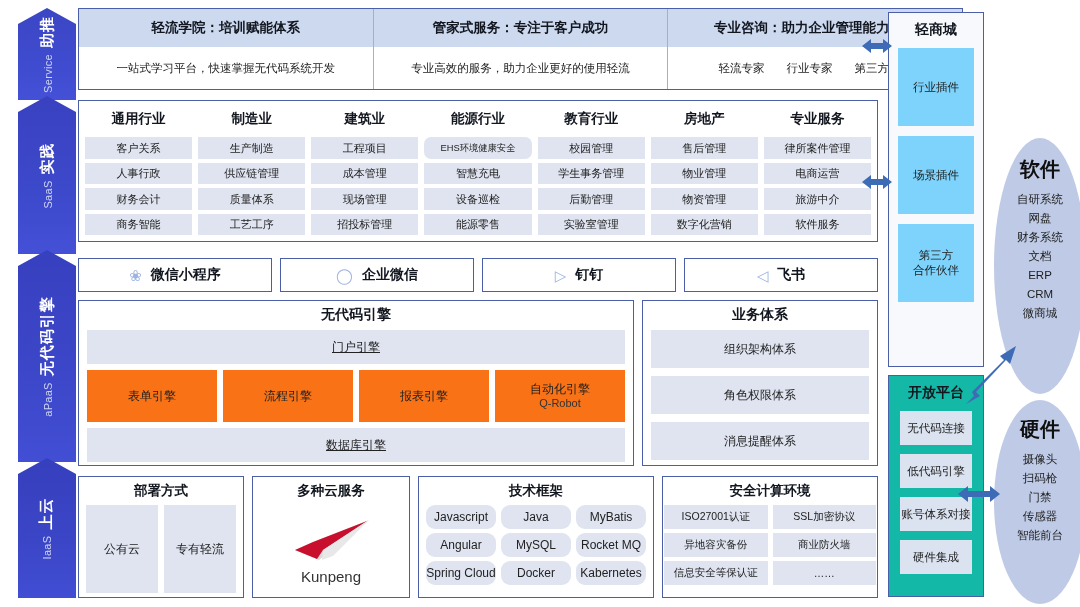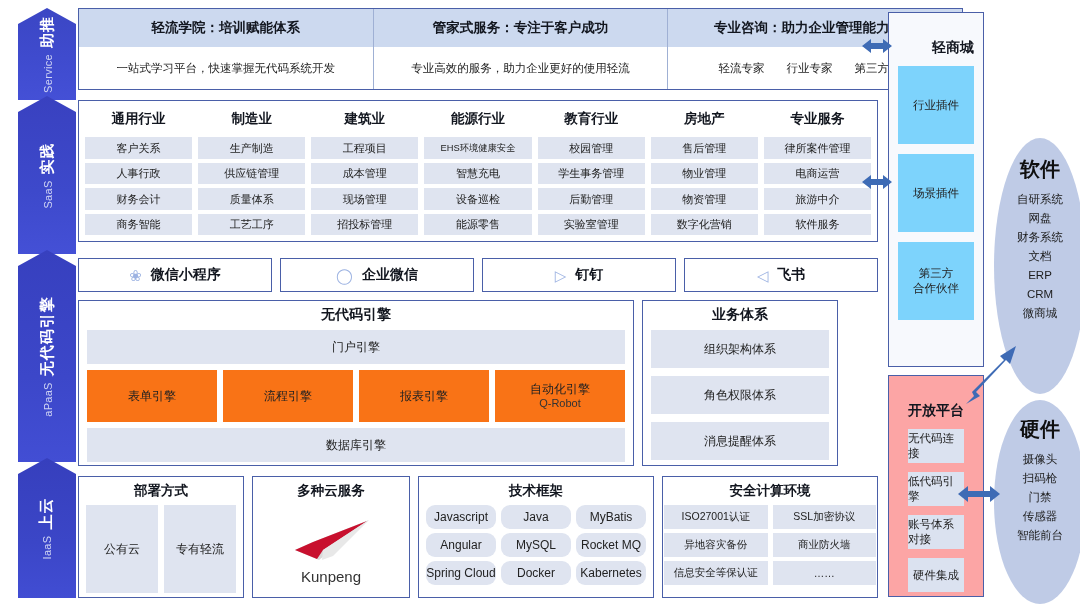--- a/index.html
+++ b/index.html
@@ -57,38 +57,38 @@
 
   
   #saas-panel { left:0; top:92px; width:800px; height:142px; padding:6px 6px; }
   .ind-grid { display:grid; grid-template-columns:repeat(7,1fr); gap:6px; height:100%; }
   .ind-col { display:flex; flex-direction:column; gap:4px; }
   .ind-head { text-align:center; font-weight:bold; font-size:13.5px; color:#12161f; padding:3px 0 5px; }
   .ind-cell {
     background:#dfe4f0; flex:1; display:flex; align-items:center; justify-content:center;
     font-size:11px; color:#222; text-align:center; line-height:1.1;
   }
-  .ind-cell.small { font-size:9.3px; }
+  .ind-cell.small { font-size:9.3px;border-radius:7px; }
 
   
   #plat-row { position:absolute; left:0; top:250px; width:800px; height:34px; display:flex; gap:8px; }
   .plat-btn {
     flex:1; border:1.5px solid #4a5fa8; background:#fff;
     display:flex; align-items:center; justify-content:center; gap:9px;
     font-size:14px; font-weight:bold; color:#12161f;
   }
   .plat-ico { color:#9db3e2; font-size:15px; line-height:1; }
 
   
   #nocode-panel { left:0; top:292px; width:556px; height:166px; padding:5px 8px 8px; }
-  #biz-panel { left:564px; top:292px; width:196px; height:166px; padding:5px 8px 8px; }
+  #biz-panel { left:564px; top:292px; width:236px; height:166px; padding:5px 8px 8px; }
   .eng-title { font-weight:bold; font-size:14px; text-align:center; margin-bottom:6px; color:#12161f; }
   .eng-bar {
     background:#dfe4f0; height:34px; display:flex; align-items:center; justify-content:center;
-    font-size:12px; color:#222; margin-bottom:6px;
+    font-size:12px; color:#222; margin-bottom:6px;text-decoration:underline;
   }
   .eng-row { display:flex; gap:6px; margin-bottom:6px; }
   .eng-cell {
     background:#f97316; flex:1; height:52px; display:flex; flex-direction:column;
     align-items:center; justify-content:center; font-size:12px; color:#222; line-height:1.25;
   }
   .eng-cell .sub { font-size:11px; color:#333; }
   .biz-cell {
     background:#dfe4f0; height:38px; display:flex; align-items:center; justify-content:center;
     font-size:12px; color:#222; margin-bottom:8px;
@@ -109,22 +109,22 @@
   .sec-grid { display:grid; grid-template-columns:repeat(2,1fr); gap:4px 5px; }
   .sec-cell { background:#dfe4f0; height:24px; display:flex; align-items:center; justify-content:center;
     font-size:10.5px; color:#222; }
   .kunpeng-wrap { display:flex; flex-direction:column; align-items:center; justify-content:center; height:90px; }
   .kunpeng-name { font-size:15px; color:#333; margin-top:2px; }
 
   
   #mall-panel { position:absolute; left:888px; top:12px; width:96px; height:355px;
     border:1.5px solid #4a5fa8; background:#f7f9fd; padding:8px 9px; }
   #open-panel { position:absolute; left:888px; top:375px; width:96px; height:222px;
-    border:1.5px solid #4a5fa8; background:#fca5a5; padding:8px 19px; }
-  .rp-title { text-align:right; font-weight:bold; font-size:14px; color:#12161f; margin-bottom:9px;margin-top:18px; }
+    border:1.5px solid #4a5fa8; background:#14b8a6; padding:8px 11px; }
+  .rp-title { text-align:center; font-weight:bold; font-size:14px; color:#12161f; margin-bottom:9px; }
   .mall-cell { background:#7dd3fc; height:78px; display:flex; align-items:center; justify-content:center;
     text-align:center; font-size:11.5px; color:#222; margin-bottom:10px; line-height:1.3; }
   .open-cell { background:#dbe2f0; height:34px; display:flex; align-items:center; justify-content:center;
     font-size:11.5px; color:#222; margin-bottom:9px; }
 
   
   .ellipse {
     position:absolute; background:#bfcbe6; border-radius:50%;
     display:flex; flex-direction:column; align-items:center;
   }

